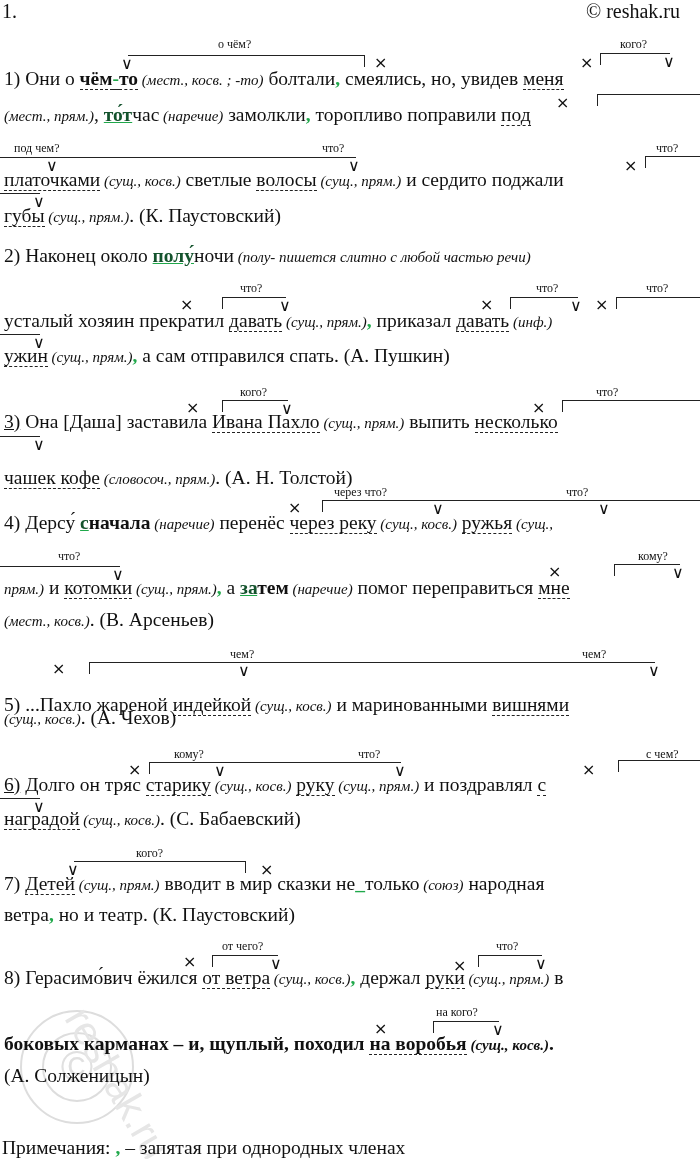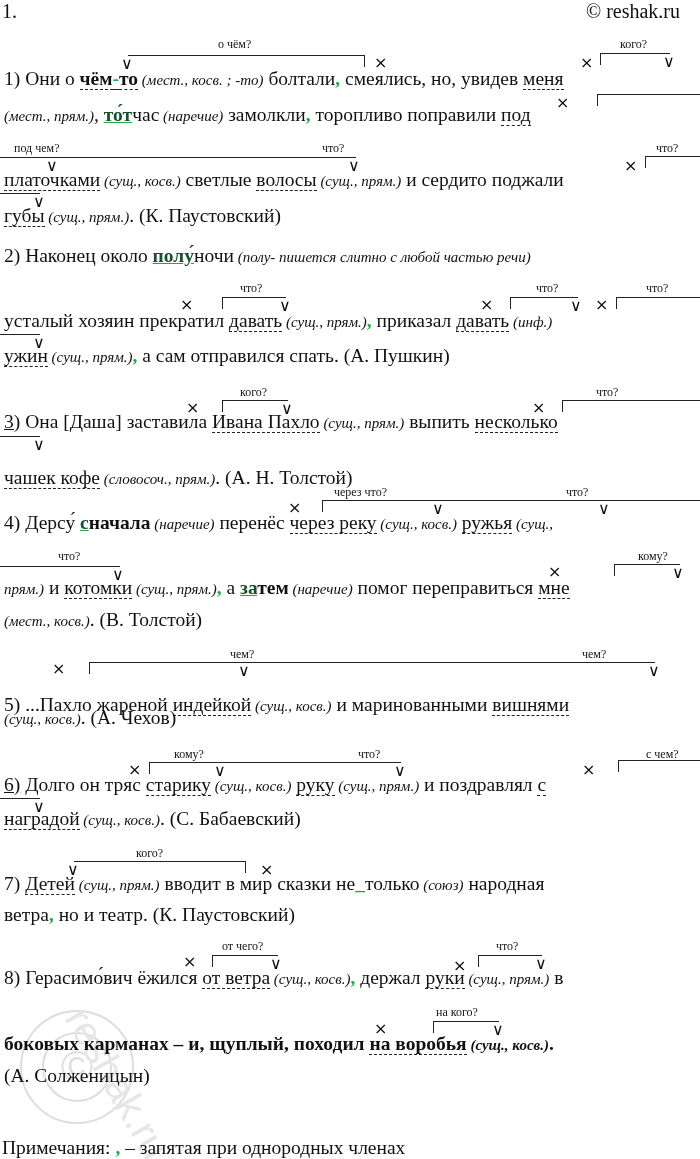--- a/index.html
+++ b/index.html
@@ -157,21 +157,21 @@
   <div class="x" style="left:548px;top:564px;">×</div>
   <div class="brk" style="left:614px;top:564px;width:66px;"></div>
   <div class="vt" style="left:614px;top:564px;height:12px;"></div>
   <div class="arrow" style="left:672px;top:565px;">∨</div>
 
   <div class="line" style="top:576px;">
     <span class="it">прям.)</span><span> и </span><span class="du">котомки</span><span class="it"> (сущ., прям.)</span><span class="gb">,</span><span> а </span><span class="gu">за</span><span class="b">тем</span><span class="it"> (наречие)</span><span> помог переправиться </span><span class="du">мне</span>
   </div>
 
   <div class="line" style="top:608px;">
-    <span class="it">(мест., косв.)</span><span>. (В. Толстой)</span>
+    <span class="it">(мест., косв.)</span><span>. (В. Арсеньев)</span>
   </div>
 </div>
 
 <div>
   <div class="q" style="left:230px;top:648px;">чем?</div>
   <div class="q" style="left:582px;top:648px;">чем?</div>
   <div class="x" style="left:52px;top:661px;">×</div>
   <div class="brk" style="left:89px;top:662px;width:566px;"></div>
   <div class="vt" style="left:89px;top:662px;height:12px;"></div>
   <div class="arrow" style="left:238px;top:663px;">∨</div>

